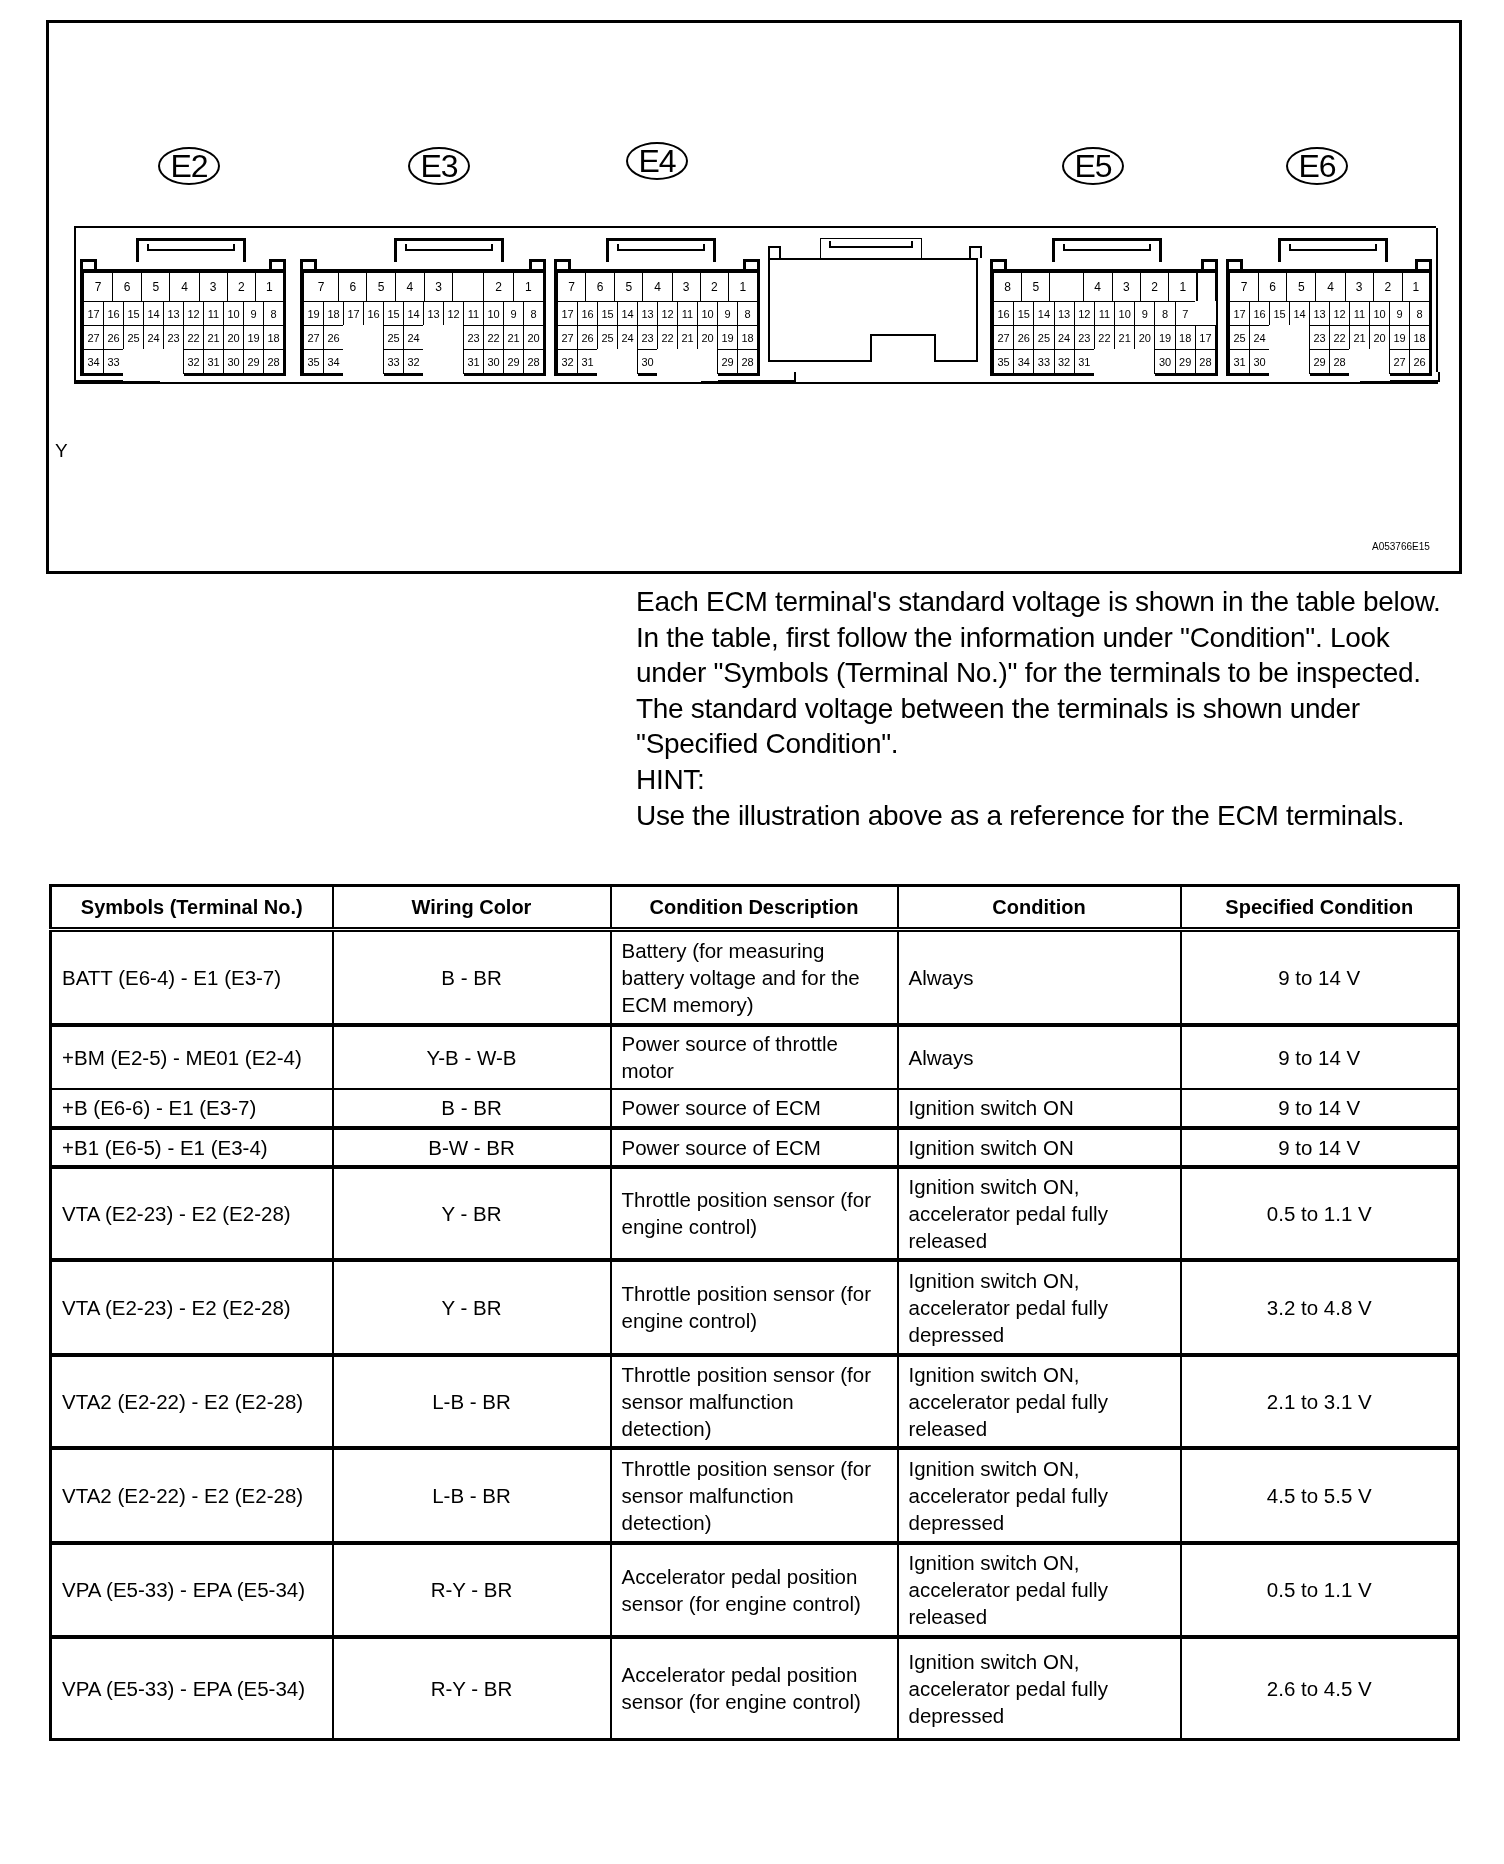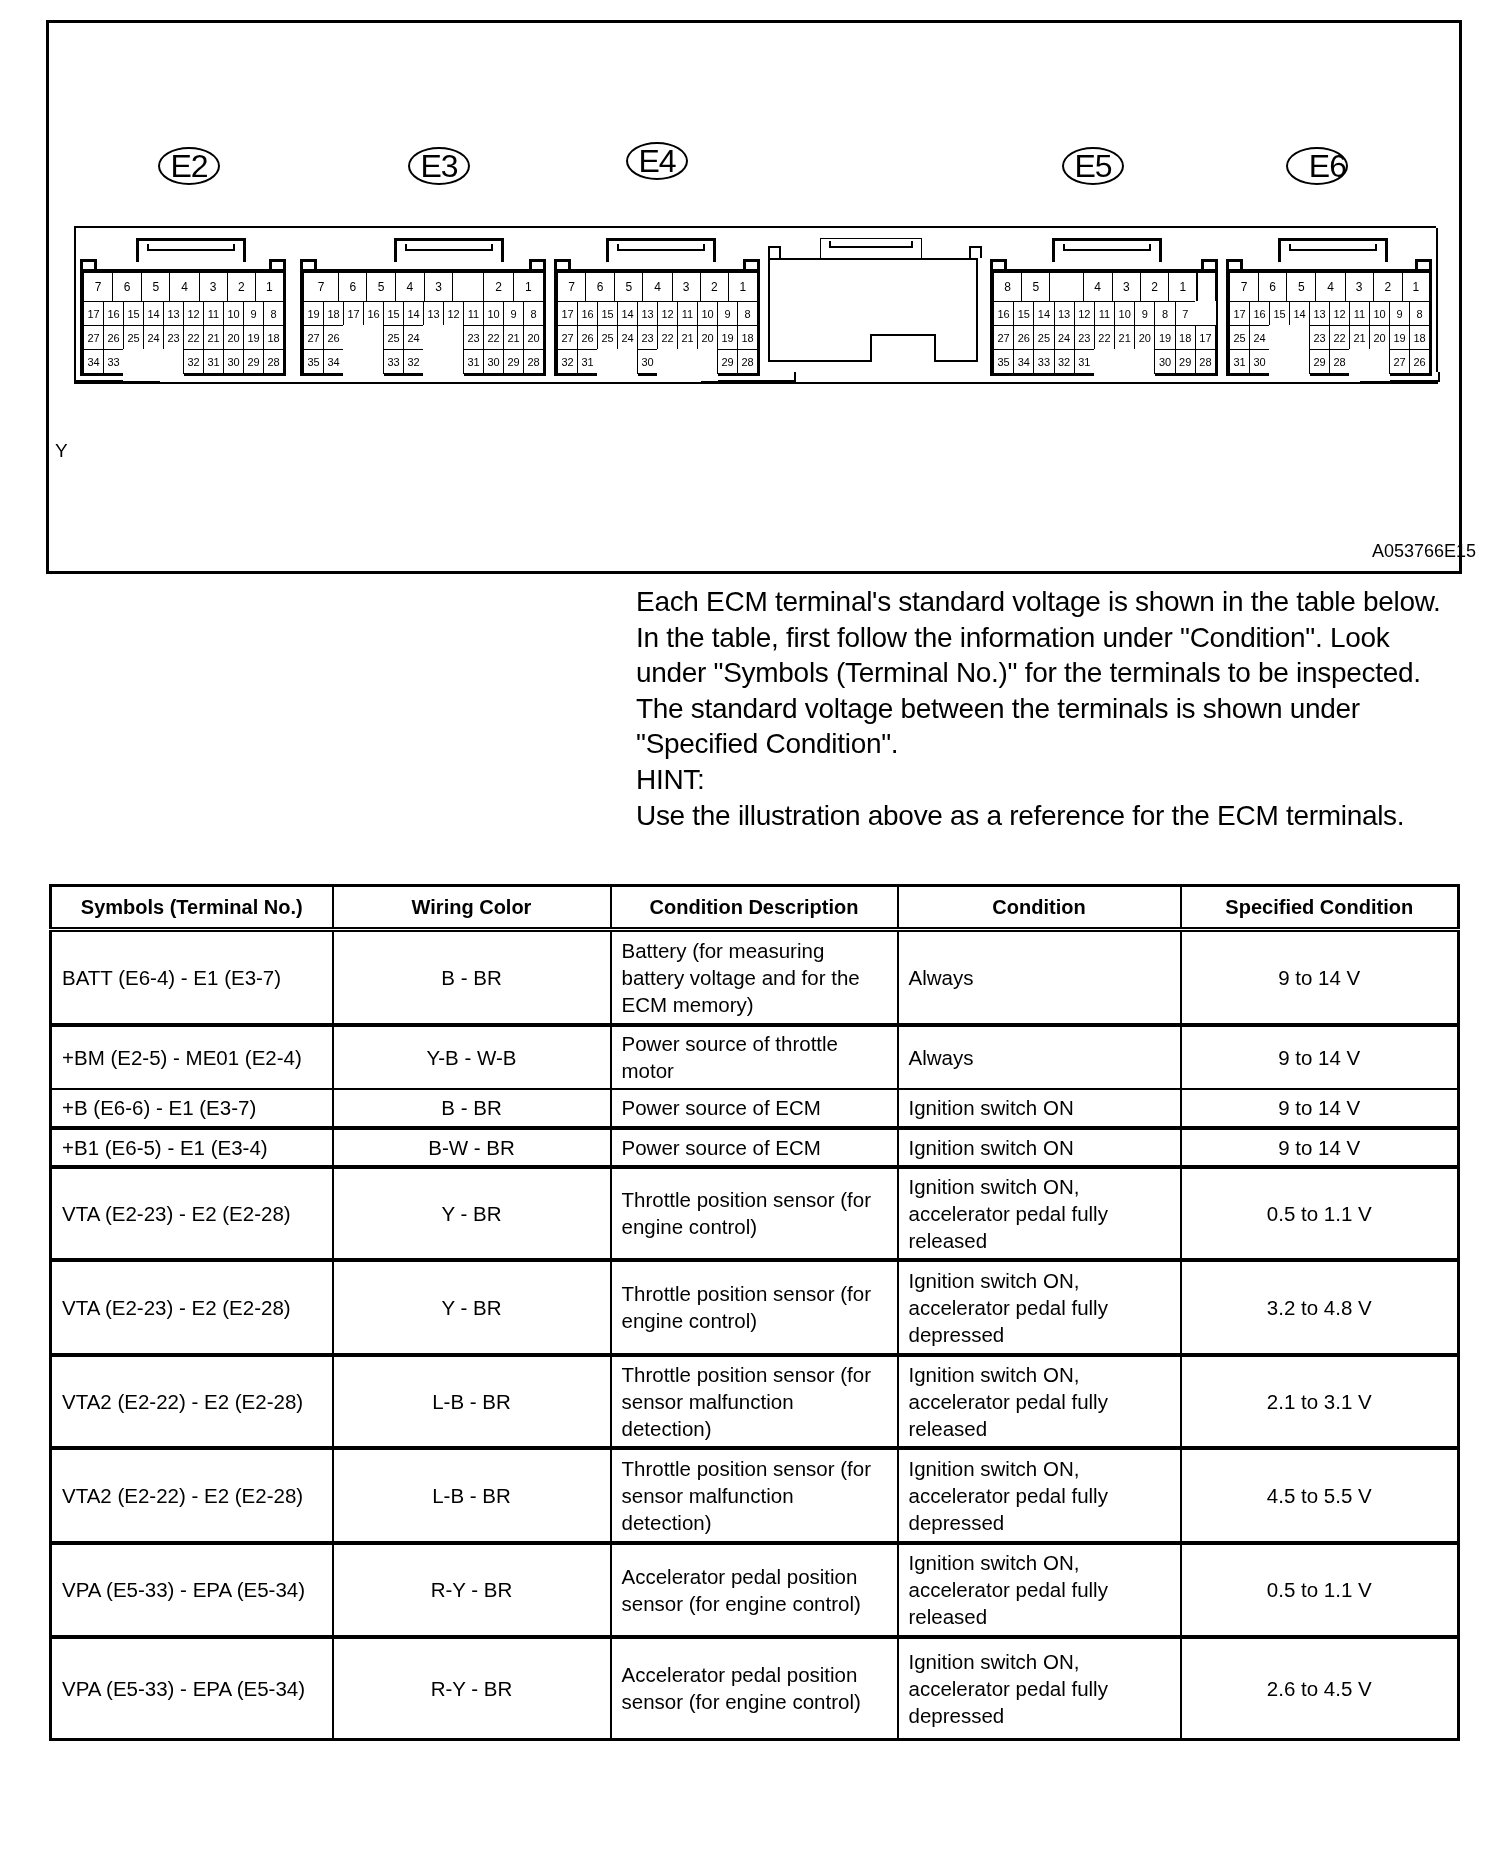--- a/index.html
+++ b/index.html
@@ -3,21 +3,21 @@
 <meta charset="utf-8">
 <style>
   html, body { margin:0; padding:0; background:#fff; }
   body { width:1504px; height:1864px; position:relative; overflow:hidden;
          font-family:"Liberation Sans", sans-serif; color:#000; }
   .frame { position:absolute; left:46px; top:20px; width:1410px; height:548px;
            border:3px solid #000; box-sizing:content-box; }
   .conn-label { position:absolute; width:58px; height:34px; border:2px solid #000; border-radius:50%;
                 font-size:32px; line-height:34px; text-align:center; letter-spacing:-1px; }
   .y-label { position:absolute; left:55px; top:440px; font-size:19px; }
-  .fig-code { position:absolute; left:1372px; top:541px; font-size:18px; }
+  .fig-code { position:absolute; left:1372px; top:541px; font-size:10px; }
   .housing { position:absolute; left:74px; top:226px; width:1360px; height:156px; border:2px solid #000; border-top:none; }
   .housing-top { position:absolute; left:74px; top:226px; width:1362px; border-top:2px solid #000; }
   .tab { position:absolute; border:2px solid #000; border-top:none; height:8px; background:#fff; }
   .conn { position:absolute; }
   .conn .latch { position:absolute; top:0; height:21px; border:3px solid #000; border-bottom:none; background:#fff; }
   .conn .latch .bar { position:absolute; left:8px; right:8px; top:3px; height:5px; border:2px solid #000; border-top:none; }
   .conn .ear { position:absolute; top:21px; width:11px; height:10px; border:3px solid #000; border-bottom:none; }
   .pin { position:absolute; border:1px solid #000; box-sizing:border-box; background:#fff;
          font-size:11px; text-align:center; display:flex; align-items:center; justify-content:center; }
   .pin.big { font-size:12px; }
@@ -33,21 +33,21 @@
 </style>
 </head>
 <body>
 
 <div class="frame"></div>
 
 <div class="conn-label" style="left:158px;top:147px;">E2</div>
 <div class="conn-label" style="left:408px;top:147px;">E3</div>
 <div class="conn-label" style="left:626px;top:142px;">E4</div>
 <div class="conn-label" style="left:1062px;top:147px;">E5</div>
-<div class="conn-label" style="left:1286px;top:147px;text-align:right;">E6</div>
+<div class="conn-label" style="left:1286px;top:147px;">E6</div>
 
 <div class="housing-top"></div>
 <div class="housing" style="border-top:none;height:154px;top:228px;"></div>
 <div class="tab" style="left:74px;top:372px;width:82px;"></div>
 <div class="tab" style="left:701px;top:372px;width:91px;"></div>
 <div class="tab" style="left:1360px;top:372px;width:76px;"></div>
 
 <div id="connectors">
     <div class="conn" style="left: 80px; top: 238px; width: 206px; height: 130px;">
       <div class="latch" style="left: 56px; width: 104px;">

